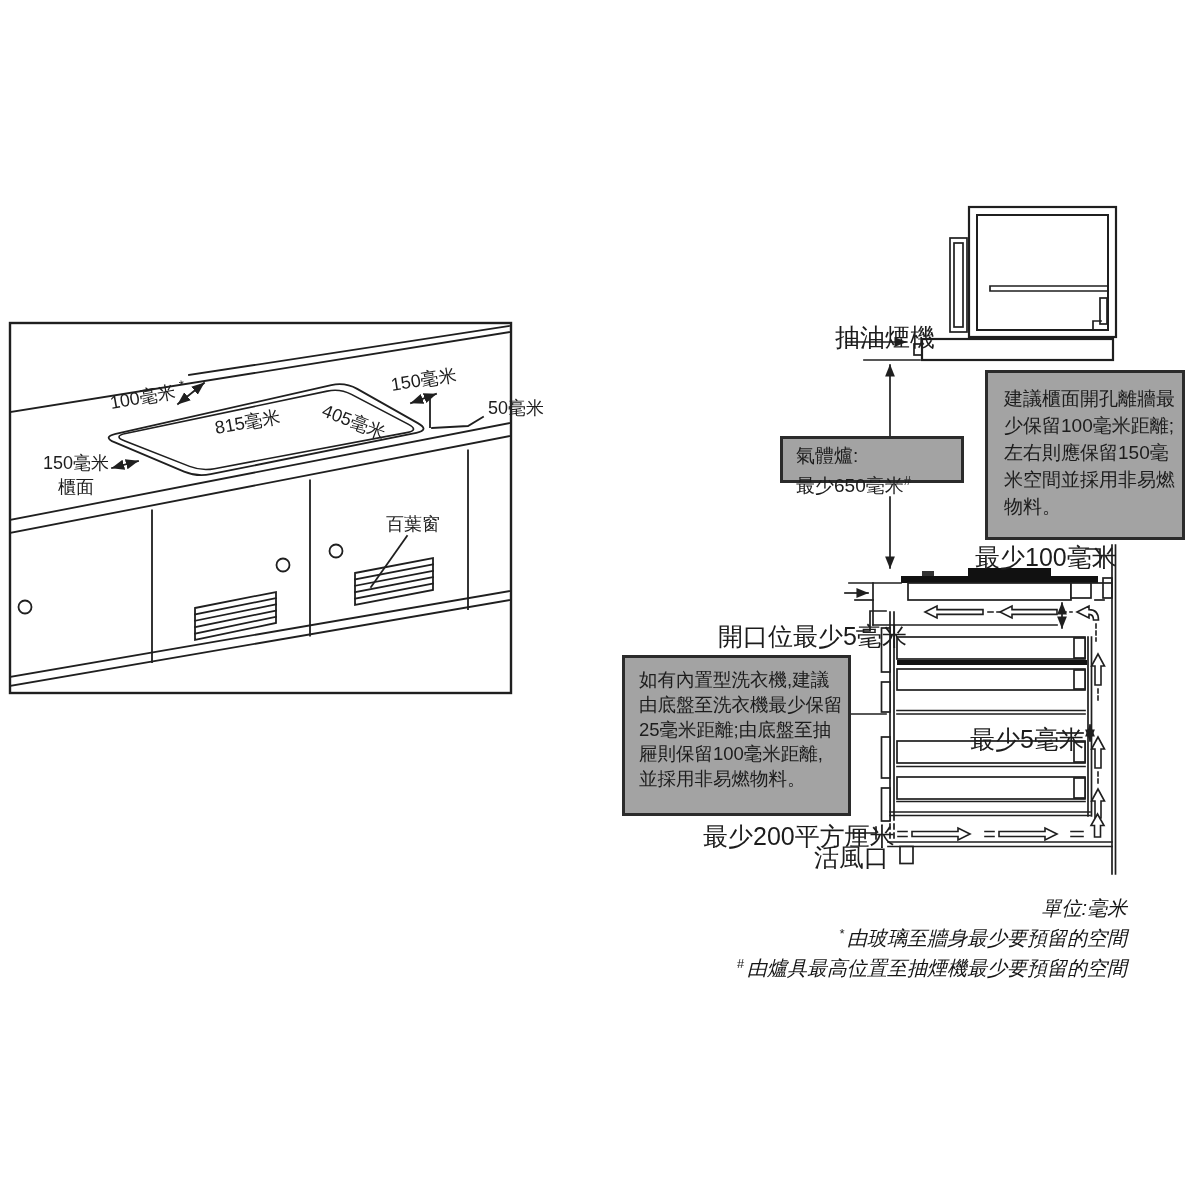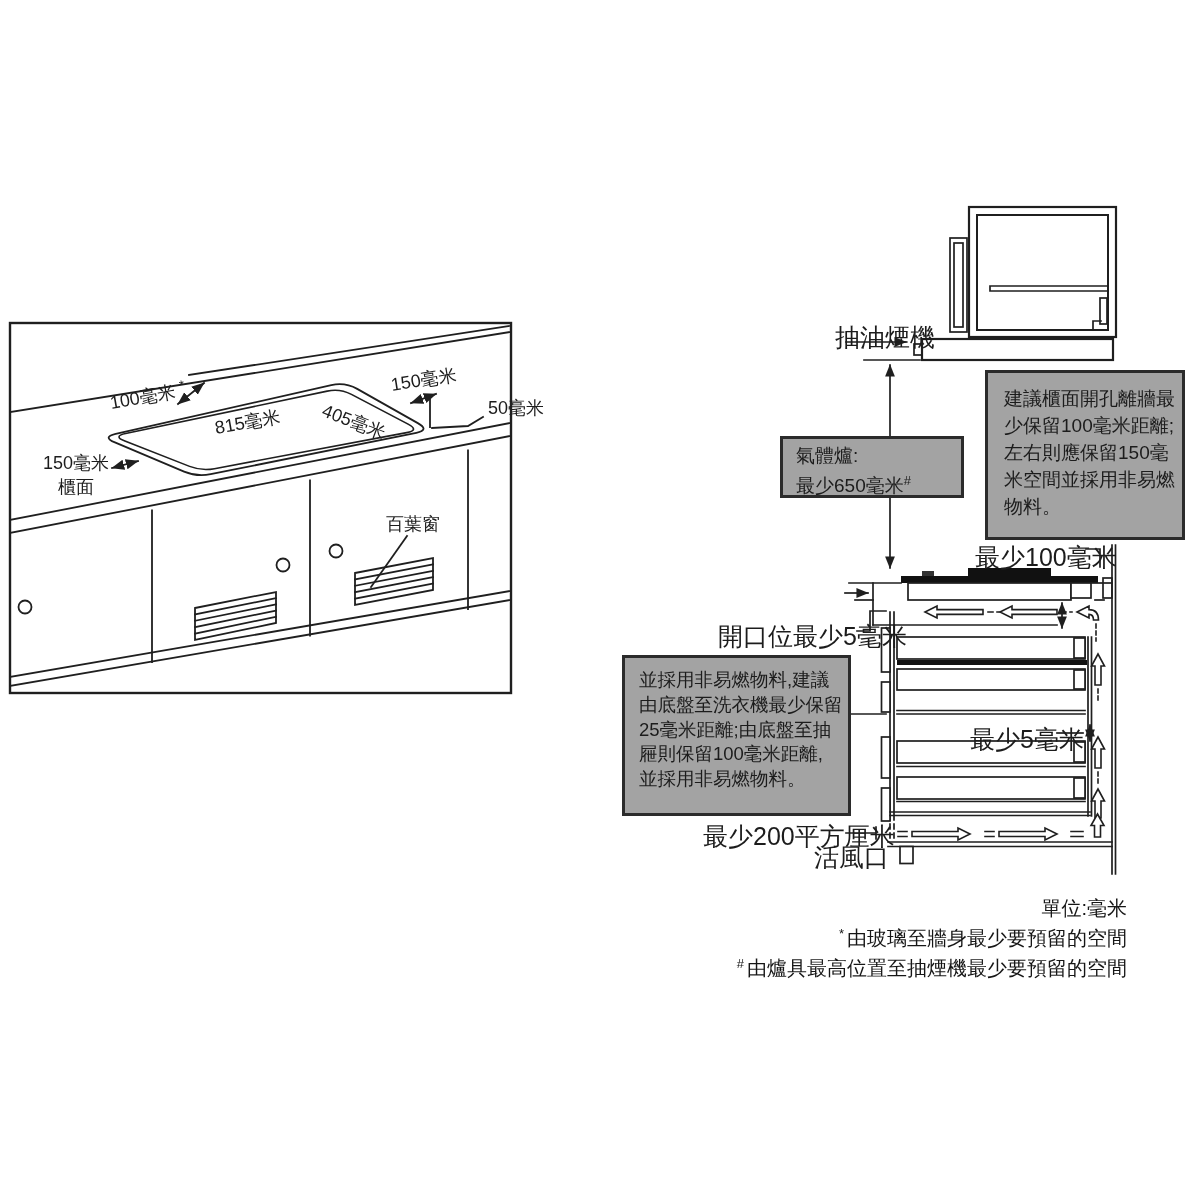--- a/index.html
+++ b/index.html
@@ -3,26 +3,26 @@
 <meta charset="utf-8">
 <style>
   html,body{margin:0;padding:0;background:#fff;}
   .canvas{position:relative;width:1200px;height:1200px;background:#fff;overflow:hidden;
           font-family:"Liberation Sans","DejaVu Sans",sans-serif;color:#1c1c1c;}
   svg.art{position:absolute;left:0;top:0;}
   .lbl{position:absolute;font-size:18px;white-space:nowrap;transform-origin:left center;}
   .rlbl{position:absolute;font-size:25px;white-space:nowrap;}
   .box{position:absolute;box-sizing:border-box;border:3px solid #2b2b2b;background:#a3a3a3;}
   .box .bline{white-space:nowrap;}
-  .gasbox{width:184px;height:62px;padding:4px 0 0 13px;font-size:19px;line-height:25px;}
+  .gasbox{width:184px;height:47px;padding:4px 0 0 13px;font-size:19px;line-height:25px;}
   .infobox{width:200px;height:170px;padding:12px 2px 0 16px;font-size:19px;line-height:27px;}
   .washbox{width:229px;height:161px;padding:10px 2px 0 14px;font-size:18.5px;line-height:24.8px;}
   .sup{font-size:13px;vertical-align:7px;}
   .footnotes{position:absolute;left:600px;top:891px;width:527px;text-align:right;
-             font-size:20px;line-height:26px;color:#161616;}
+             font-size:20px;line-height:26px;color:#161616;font-style:italic;}
   .footnotes .sup{margin-right:3px;}
 </style>
 </head>
 <body>
 
 <div class="canvas">
 
 <svg class="art" width="1200" height="1200" viewBox="0 0 1200 1200">
   <defs>
     <marker id="mA" viewBox="0 0 10 10" refX="8.5" refY="5" markerWidth="8" markerHeight="8" orient="auto-start-reverse">
@@ -197,21 +197,21 @@
   <div class="bline">少保留100毫米距離;</div>
   <div class="bline">左右則應保留150毫</div>
   <div class="bline">米空間並採用非易燃</div>
   <div class="bline">物料。</div>
 </div>
 
 <div class="rlbl" style="left:975px;top:541px;">最少100毫米</div>
 <div class="rlbl" style="left:718px;top:620px;">開口位最少5毫米</div>
 
 <div class="box washbox" style="left:622px;top:655px;">
-  <div class="bline">並採用非易燃物料,建議</div>
+  <div class="bline">如有內置型洗衣機,建議</div>
   <div class="bline">由底盤至洗衣機最少保留</div>
   <div class="bline">25毫米距離;由底盤至抽</div>
   <div class="bline">屜則保留100毫米距離,</div>
   <div class="bline">並採用非易燃物料。</div>
 </div>
 
 <div class="rlbl" style="left:970px;top:723px;">最少5毫米</div>
 <div class="rlbl" style="left:703px;top:820px;">最少200平方厘米</div>
 <div class="rlbl" style="left:814px;top:841px;">活風口</div>
 

